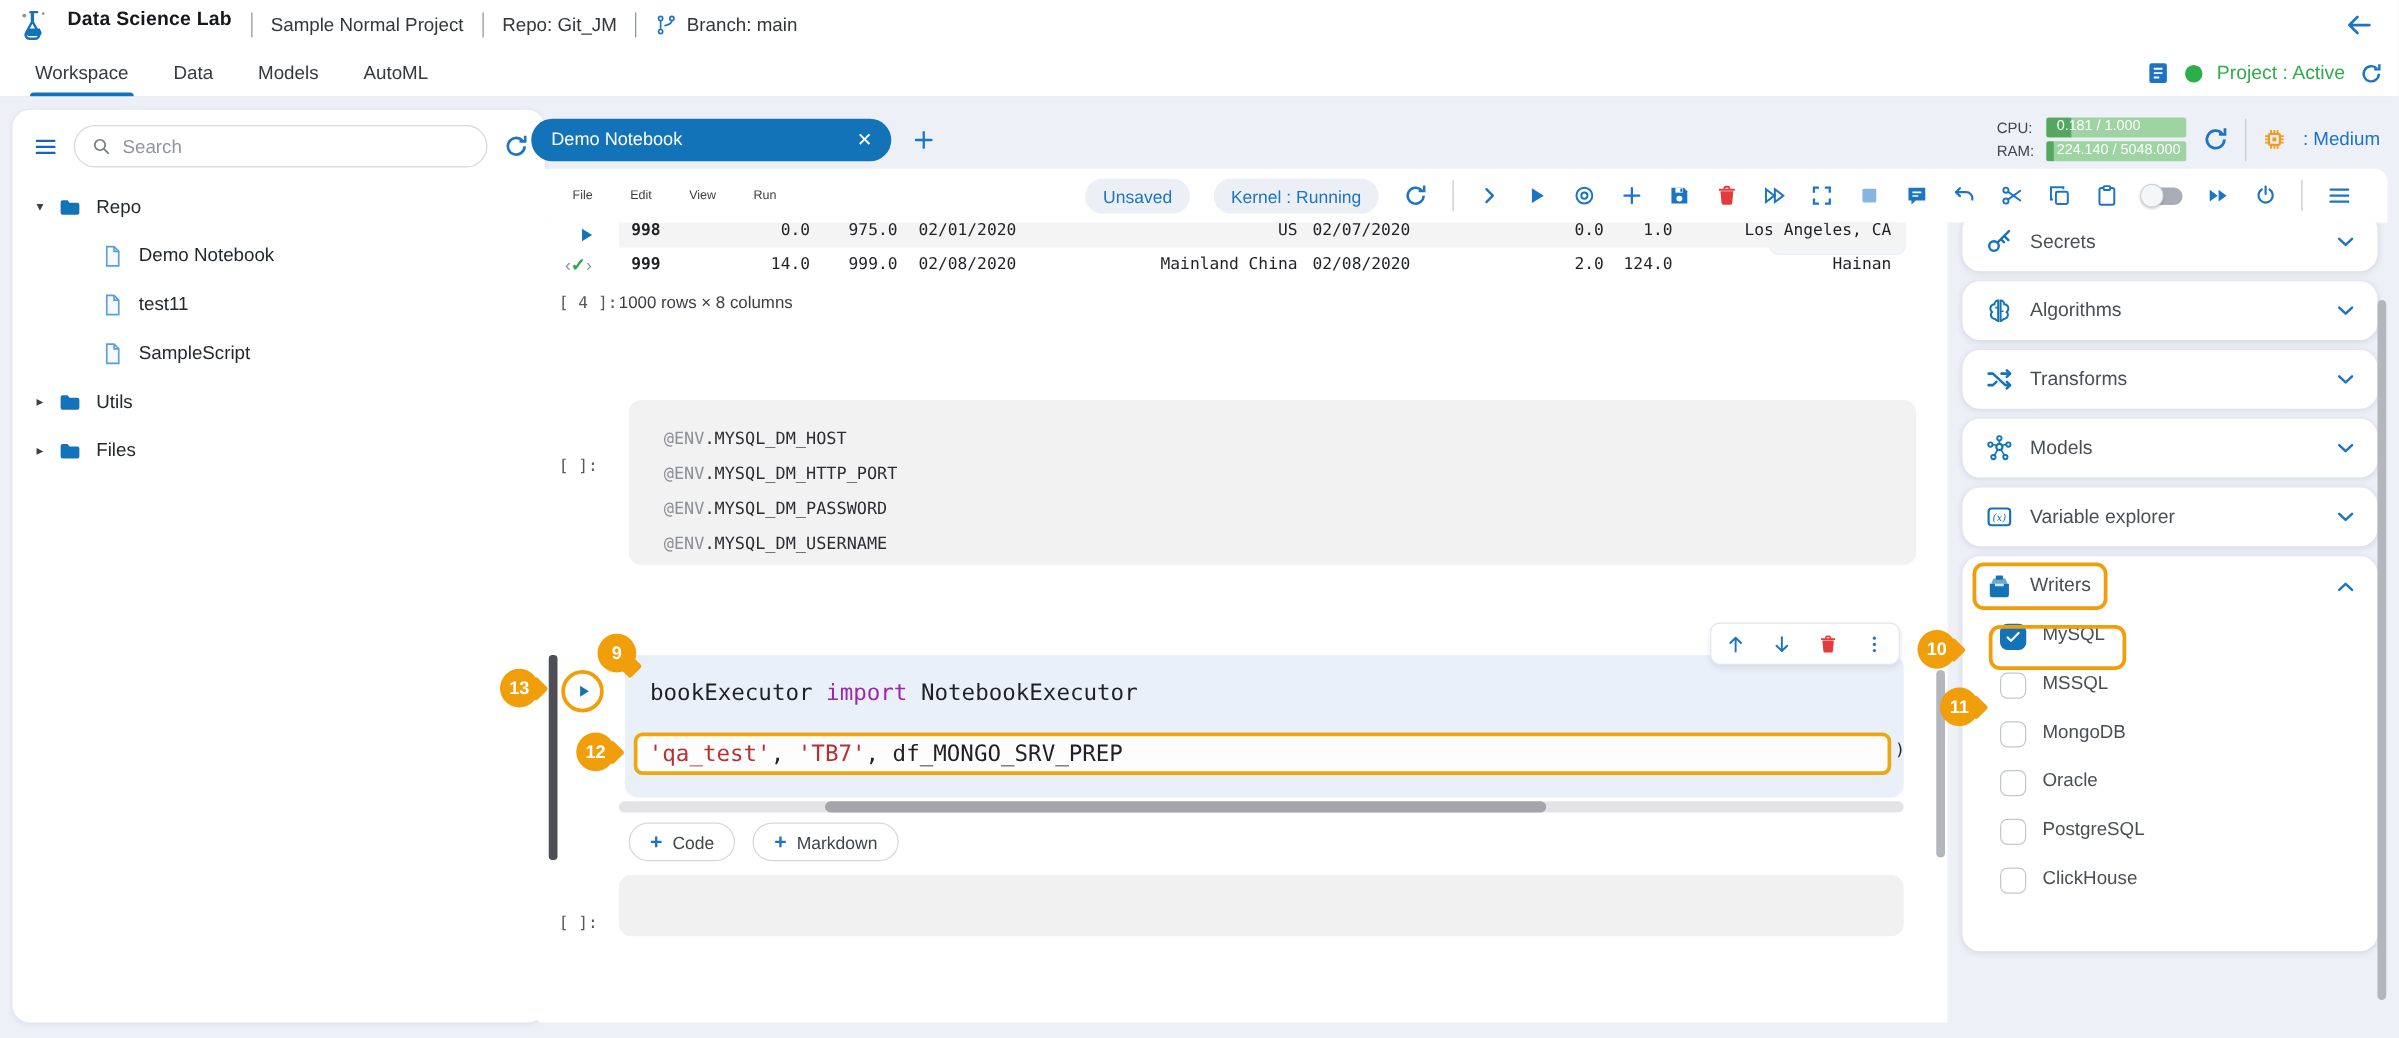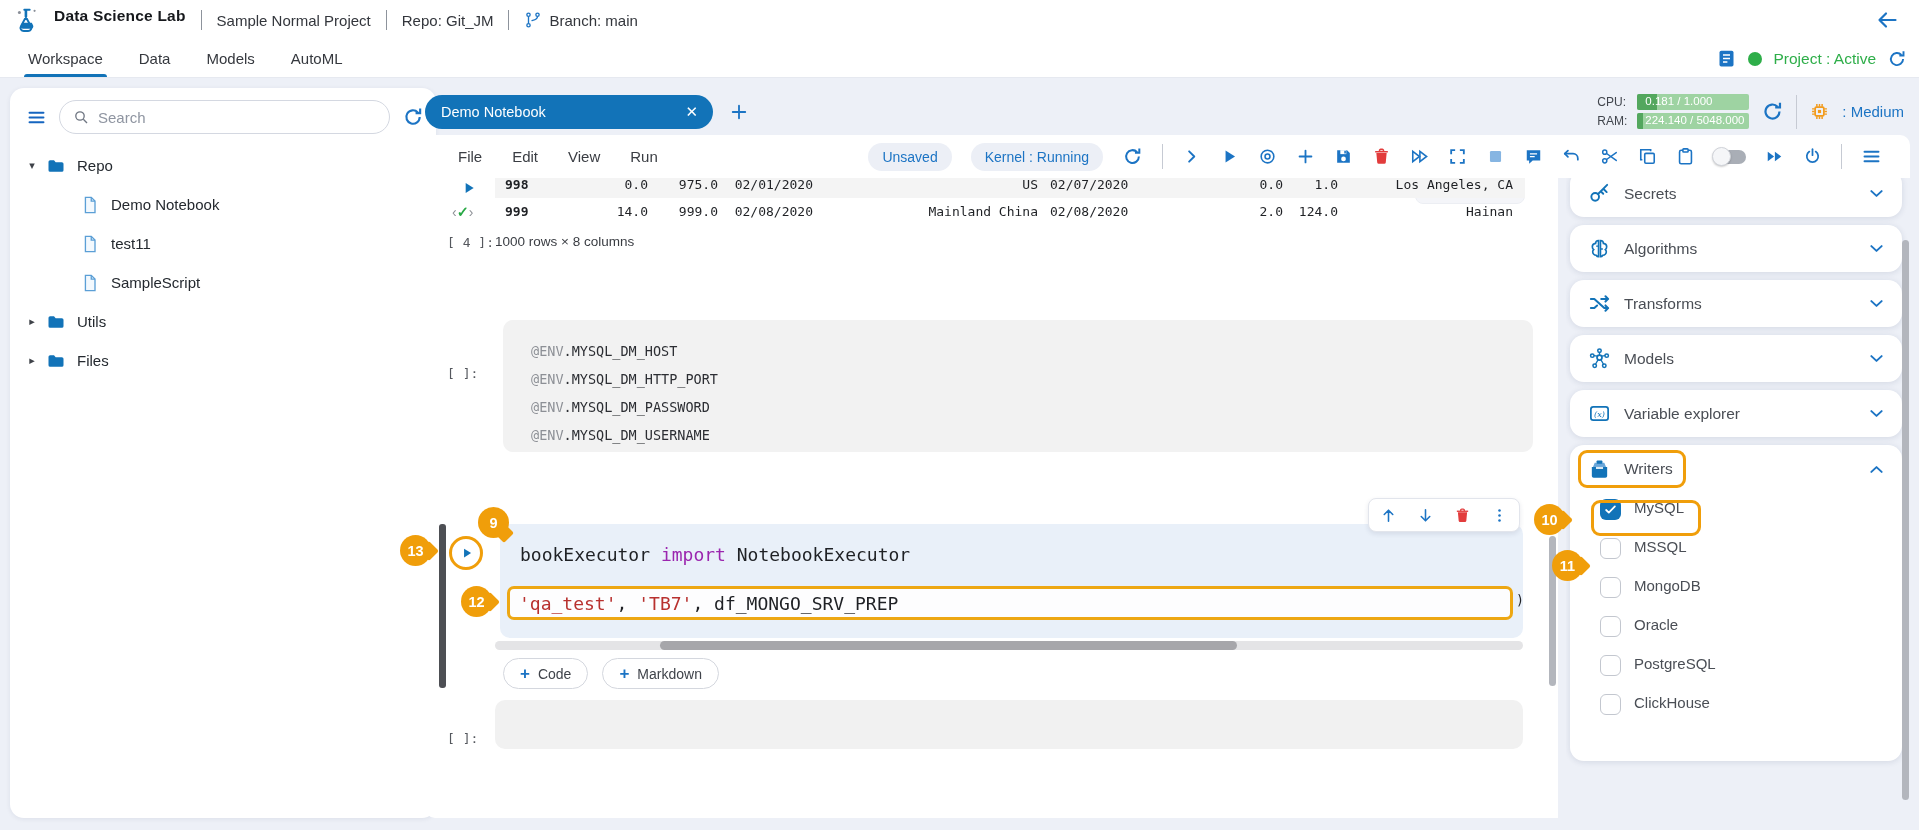--- a/index.html
+++ b/index.html
@@ -64,21 +64,21 @@
   .res-fill { position:absolute; left:0; top:0; bottom:0; background:#53a75e; }
   .res-text { position:absolute; left:8px; top:1px; font-size:11.5px; color:#fff; white-space:nowrap; }
   .md-refresh { width:23px; height:23px; color:#1c74c4; cursor:pointer; }
   .v-div { width:1px; height:34px; background:#c6cad3; }
   .chip-ic { width:21px; height:21px; color:#f29b1d; }
   .medium-text { color:#1c74c4; font-size:15px; }
 
   
   .toolbar { height:43px; background:#fff; border-radius:10px 10px 0 0; display:flex; align-items:center; padding:0 28px 0 33px; }
   .menus { display:flex; gap:30px; }
-  .menu-item { font-size:15px; color:#3a3d43; cursor:pointer; }
+  .menu-item { font-size:10px; color:#3a3d43; cursor:pointer; }
   .tb-right { margin-left:auto; display:flex; align-items:center; gap:19px; }
   .pill { background:#eceff6; color:#1c74c4; font-size:14px; padding:6px 14px; border-radius:15px; white-space:nowrap; cursor:pointer; }
   .tbi { width:19px; height:19px; color:#1c74c4; cursor:pointer; }
   .tbi.red { color:#e23c3c; }
   .tbi.lightblue { color:#86b5e2; }
   .tb-div { width:1px; height:25px; background:#c6cad3; }
   .toggle { width:32px; height:14px; background:#a9aeb6; border-radius:8px; position:relative; cursor:pointer; }
   .toggle .knob { position:absolute; left:-2px; top:-3px; width:19px; height:19px; background:#f5f6f8; border:1px solid #d0d3d9; border-radius:50%; box-shadow:0 1px 2px rgba(0,0,0,.2); }
 
   

